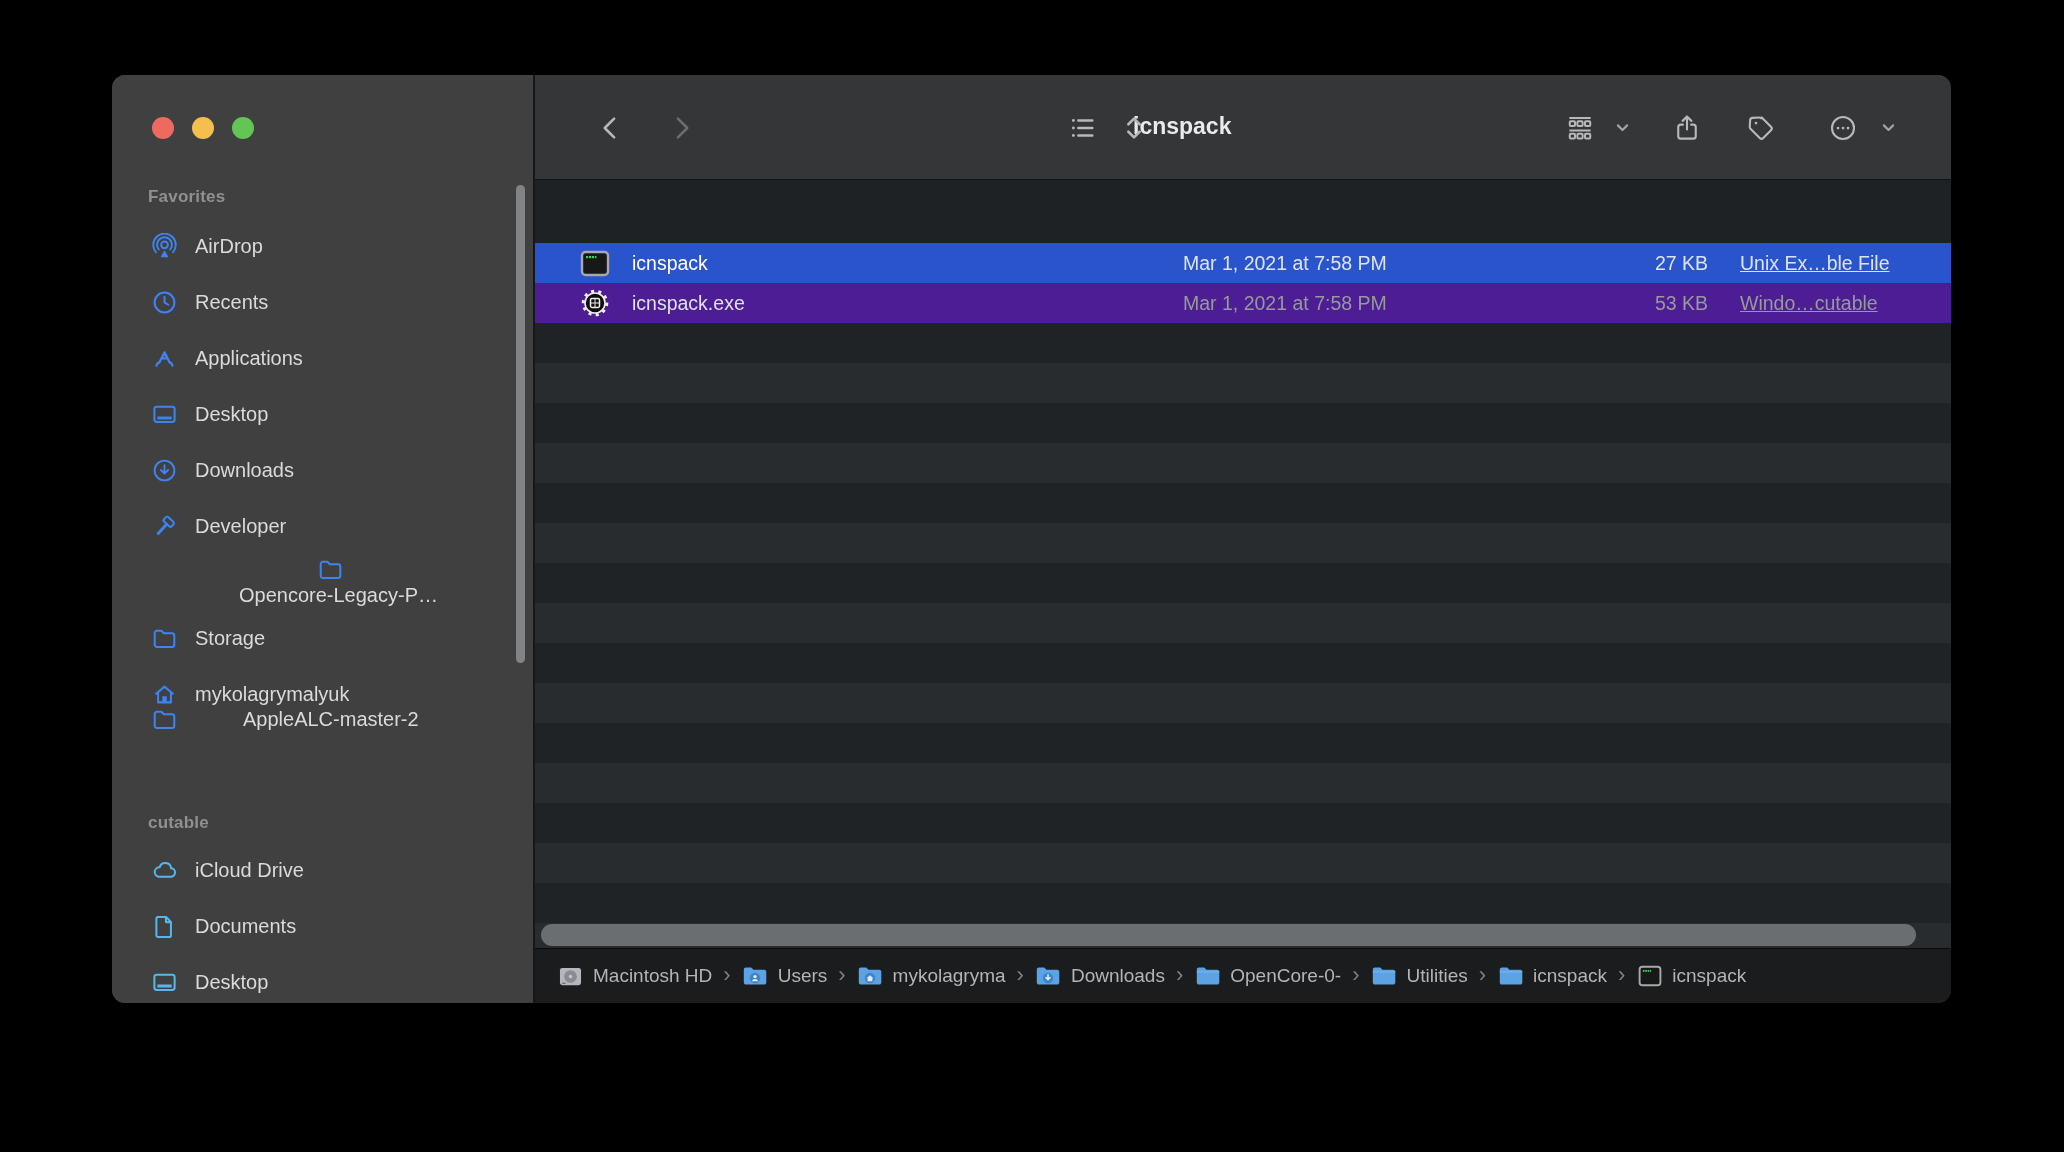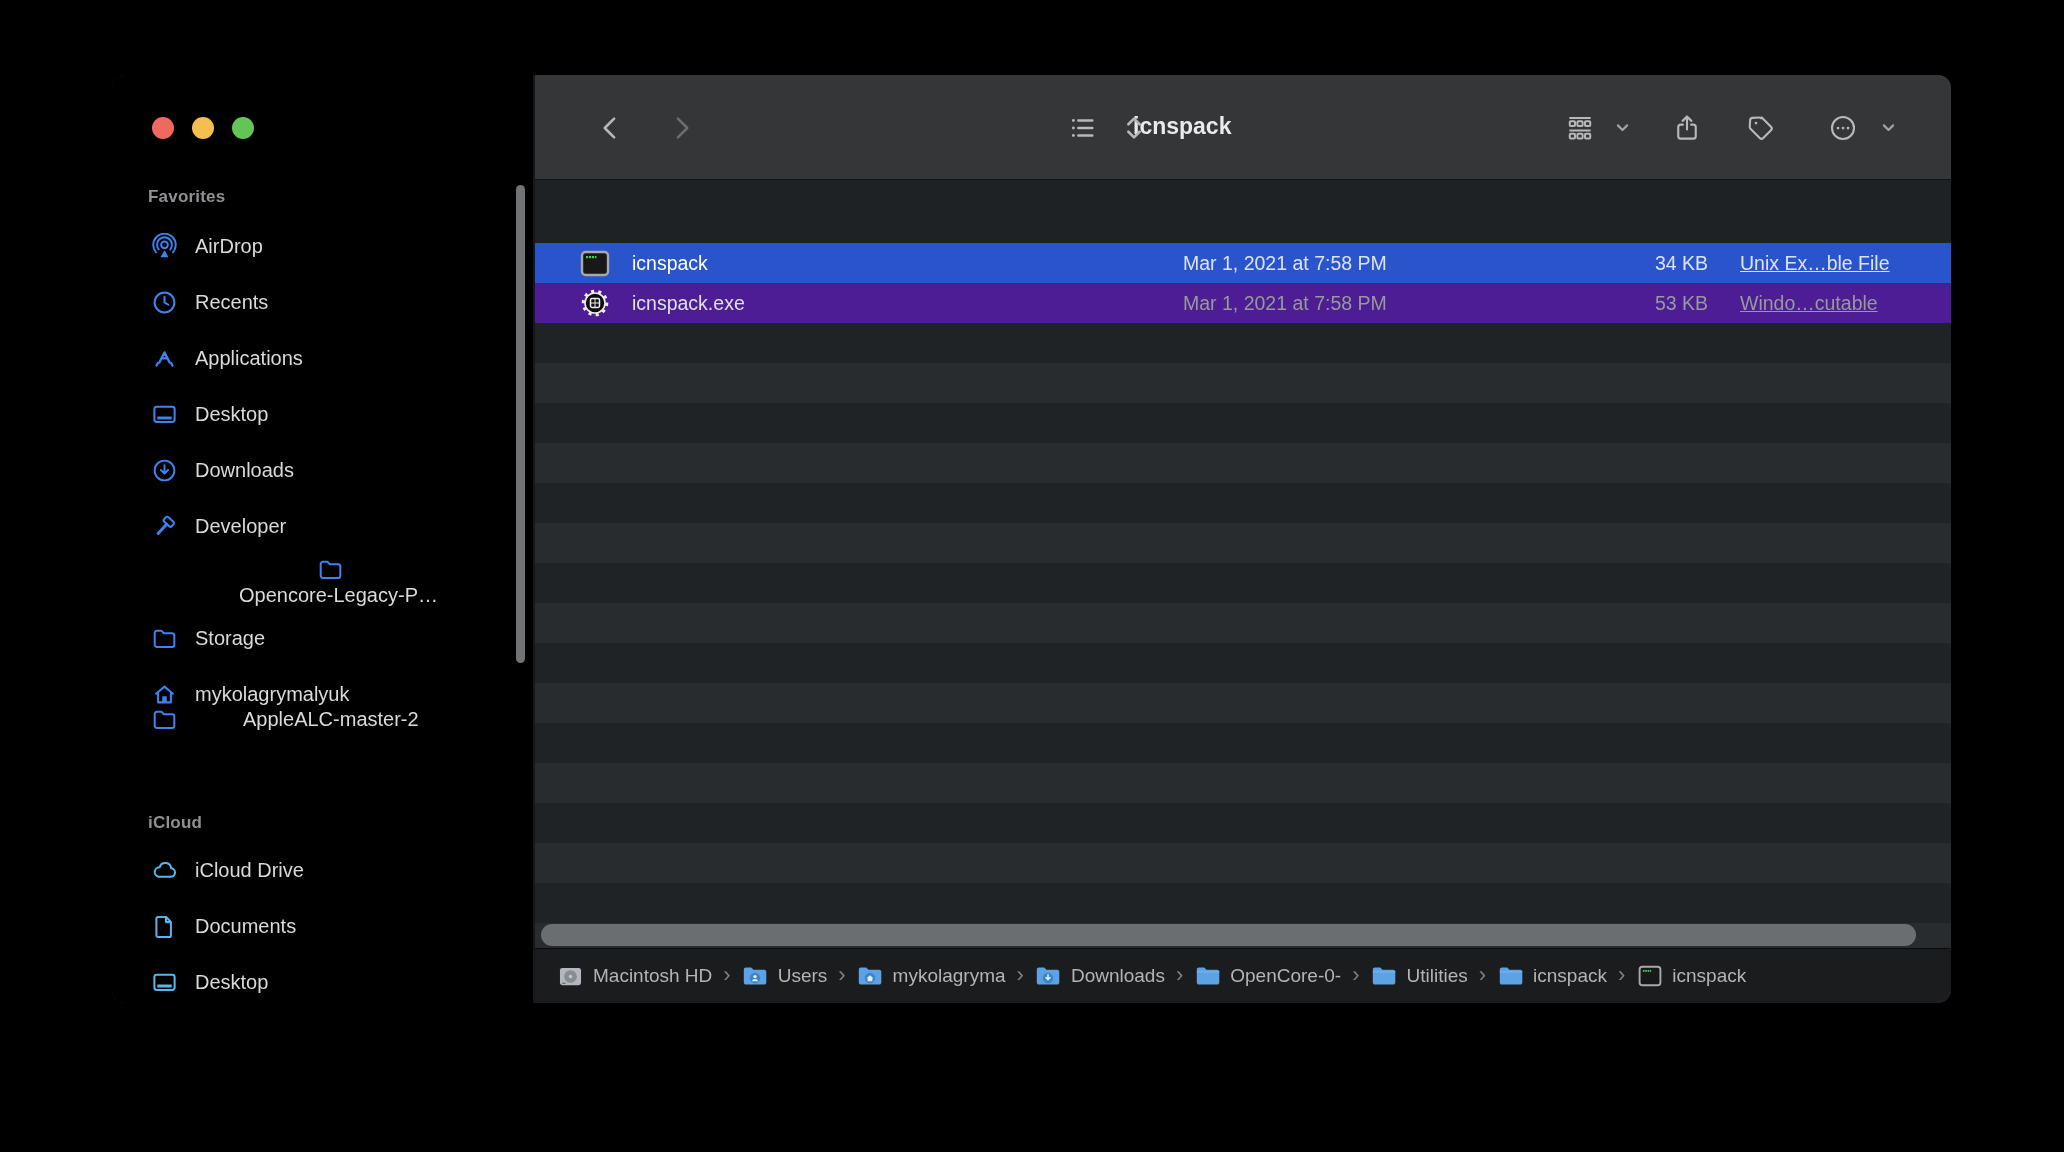--- a/index.html
+++ b/index.html
@@ -4,21 +4,21 @@
 <style>
   * { margin:0; padding:0; box-sizing:border-box; }
   html,body { width:2064px; height:1152px; background:#000; overflow:hidden;
               font-family:"Liberation Sans","DejaVu Sans",sans-serif; }
   #window { position:absolute; left:112px; top:75px; width:1839px; height:928px;
             border-radius:13px; overflow:hidden; background:#1f2224;
             box-shadow:0 30px 70px rgba(0,0,0,.65); }
 
   
   #sidebar { position:absolute; left:0; top:0; width:421px; height:100%;
-             background:#000000; }
+             background:#404040; }
   #traffic { position:absolute; left:40px; top:42px; display:flex; gap:18px; }
   .tl { width:22px; height:22px; border-radius:50%; }
   #sidebar-scroll { position:absolute; left:404px; top:110px; width:9px; height:478px;
                     border-radius:5px; background:#97999b; opacity:.75; }
   .sb-section { position:absolute; left:0; width:400px; }
   .sb-header { padding-left:36px; font-size:17px; font-weight:bold; color:#8e9092;
                letter-spacing:.2px; }
   .sb-item { height:56px; display:flex; align-items:center; padding-left:37px;
              border-radius:8px; }
   .sb-item .icn { width:30px; height:30px; display:flex; align-items:center;
@@ -175,21 +175,21 @@
           <span class="lbl">mykolagrymalyuk</span>
         </div>
         <div class="sb-section sb-item" style="top: 616px; gap: 48px;">
           <span class="icn fav-blue">
             <svg viewBox="0 0 24 24" fill="none" stroke="currentColor" stroke-width="1.8" stroke-linejoin="round">
               <path d="M3.3 7.2c0-1.1.9-2 2-2h4.1l2 2.1h7.3c1.1 0 2 .9 2 2v8.2c0 1.1-.9 2-2 2H5.3c-1.1 0-2-.9-2-2Z"></path>
             </svg>
           </span>
           <span class="lbl">AppleALC-master-2</span>
         </div>
-        <div class="sb-section sb-header" style="top: 738px;">iCloud</div>
+        <div class="sb-section sb-header" style="top: 738px;">cutable</div>
         <div class="sb-section sb-item" style="top: 767px;">
           <span class="icn icloud-blue">
             <svg viewBox="0 0 24 24" fill="none" stroke="currentColor" stroke-width="1.8" stroke-linejoin="round">
               <path d="M6.6 17.5h10.8a3.7 3.7 0 0 0 .5-7.4 5.2 5.2 0 0 0-10.2-.9 4.2 4.2 0 0 0-1.1 8.3Z"></path>
             </svg>
           </span>
           <span class="lbl">iCloud Drive</span>
         </div>
         <div class="sb-section sb-item" style="top: 823px;">
           <span class="icn icloud-blue">
@@ -293,21 +293,21 @@
             <svg viewBox="0 0 30 27" width="30" height="27">
               <rect x="2" y="2" width="26" height="23" rx="3.5" fill="#161917" stroke="#a6a8aa" stroke-width="2.4"></rect>
               <rect x="6" y="6" width="2.2" height="2.2" fill="#3fd157"></rect>
               <rect x="9" y="6" width="2.2" height="2.2" fill="#3fd157"></rect>
               <rect x="12" y="6" width="2.2" height="2.2" fill="#3fd157"></rect>
               <rect x="15" y="6" width="1.4" height="2.2" fill="#3fd157"></rect>
             </svg>
           </span>
           <span class="cell c-name">icnspack</span>
           <span class="cell c-date c-sub">Mar 1, 2021 at 7:58 PM</span>
-          <span class="cell c-size c-sub">34 KB</span>
+          <span class="cell c-size c-sub">27 KB</span>
           <span class="cell c-kind c-sub">Unix Ex…ble File</span>
         </div>
         <div class="frow row-alt" style="top: 40px;">
           <span class="ficon">
             <svg viewBox="0 0 30 30" width="30" height="30">
               <circle cx="15" cy="15" r="10" fill="#0d0d0d" stroke="#ededed" stroke-width="1.6"></circle>
               <circle cx="15" cy="15" r="11.6" fill="none" stroke="#ededed" stroke-width="3.4" stroke-dasharray="3 4.2"></circle>
               <rect x="10.5" y="10.5" width="9" height="9" rx="1.4" fill="none" stroke="#ededed" stroke-width="1.5"></rect>
               <path d="M10.5 15h9M15 10.5v9" stroke="#ededed" stroke-width="1"></path>
             </svg>

